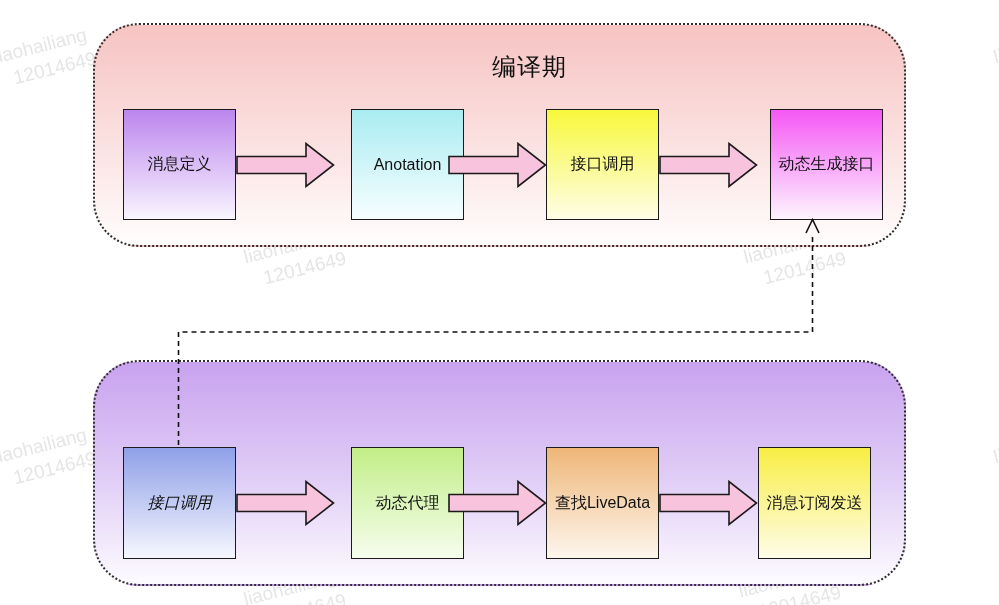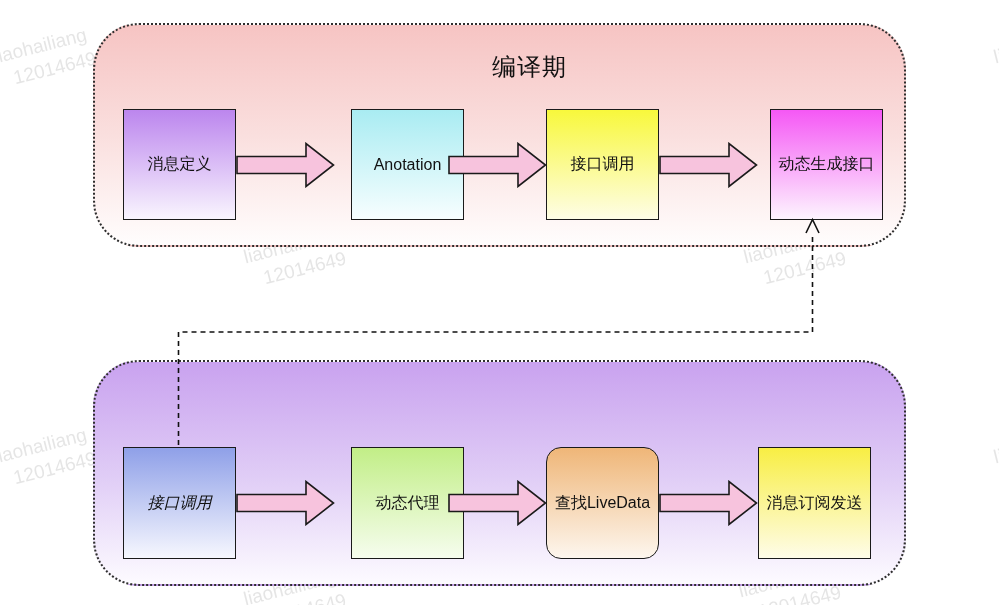--- a/index.html
+++ b/index.html
@@ -44,21 +44,21 @@
     font-size:16px;color:#111;text-align:center;
   }
   #panel-runtime .node{top:85px;height:112px;}
   .pos1{left:28px}.pos2{left:256px}.pos3{left:451px}.pos4{left:663px}
   .n1{background:linear-gradient(180deg,#bc86ee 0%,#f9f5fe 100%);}
   .n2{background:linear-gradient(180deg,#a9ecf2 0%,#f7feff 100%);}
   .n3{background:linear-gradient(180deg,#f8f83c 0%,#fefde6 100%);}
   .n4{background:linear-gradient(180deg,#f558f5 0%,#fdf4fe 100%);margin-left:12px;}
   .n5{background:linear-gradient(180deg,#8fa0e8 0%,#f6f7fe 100%);font-style:italic;}
   .n6{background:linear-gradient(180deg,#c2ee87 0%,#f6fdee 100%);text-align:right;}
-  .n7{background:linear-gradient(180deg,#efb678 0%,#fdf6ee 100%);border-radius:15px;}
+  .n7{background:linear-gradient(180deg,#efb678 0%,#fdf6ee 100%);}
   .n8{background:linear-gradient(180deg,#f8ee44 0%,#fefce8 100%);justify-content:center;}
   
   .arrow{position:absolute;top:117px;}
   #panel-runtime .arrow{top:118px;}
   .ar1{left:141px}.ar2{left:353px}.ar3{left:564px}
   
   #connector{position:absolute;left:0;top:0;pointer-events:none;}
 </style>
 </head>
 <body>

